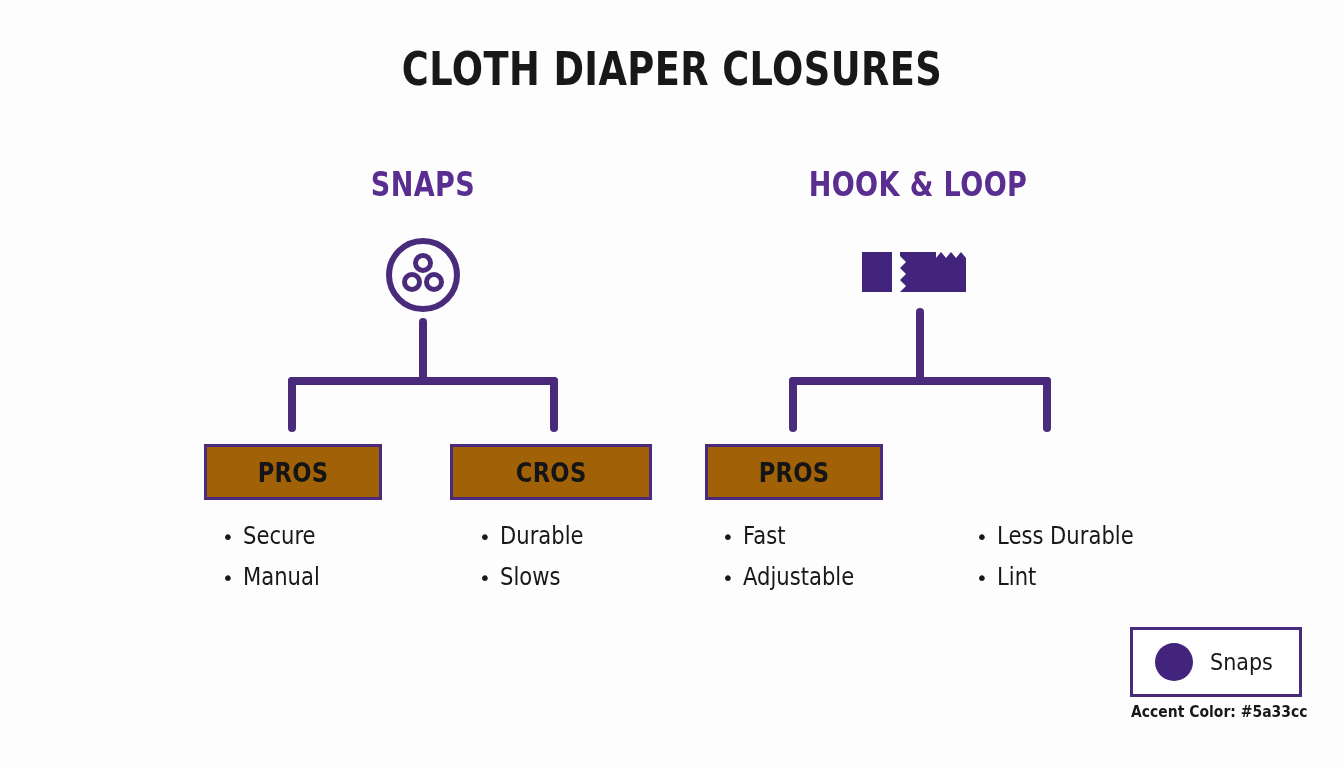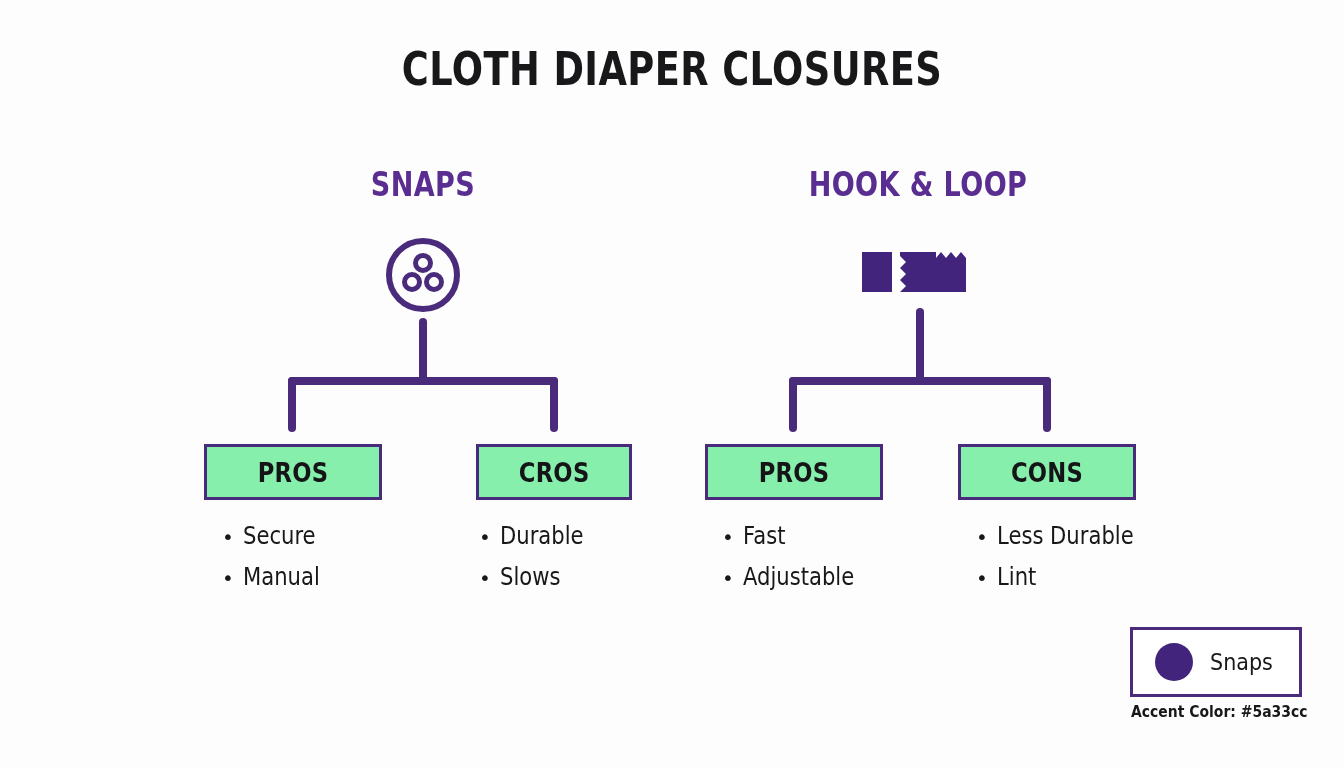--- a/index.html
+++ b/index.html
@@ -84,38 +84,38 @@
     left: 0;
     width: 1344px;
     height: 768px;
     pointer-events: none;
   }
 
   
   .node-box {
     position: absolute;
     box-sizing: border-box;
-    background: #86efac;
+    background: #a16207;
     border: 3px solid #4a2a7a;
     height: 56px;
     display: flex;
     align-items: center;
     justify-content: center;
   }
   .node-box .node-label {
     font-family: "DejaVu Sans", sans-serif;
     font-size: 27px;
     font-weight: bold;
     color: #151517;
     letter-spacing: 0.3px;
     transform: scaleX(0.84);
     white-space: nowrap;
   }
   #box-snaps-pros  { top: 444px; left: 204px; width: 178px; }
-  #box-snaps-cons  { top: 444px; left: 476px; width: 156px; }
+  #box-snaps-cons  { top: 444px; left: 450px; width: 202px; }
   #box-hook-pros   { top: 444px; left: 705px; width: 178px; }
   #box-hook-cons   { top: 444px; left: 958px; width: 178px; }
 
   
   .bullet-list {
     position: absolute;
     list-style: none;
     margin: 0;
     padding: 0;
     top: 516px;
@@ -237,23 +237,20 @@
   </div>
 
   <div class="node-box" id="box-snaps-cons">
     <span class="node-label">CROS</span>
   </div>
 
   <div class="node-box" id="box-hook-pros">
     <span class="node-label">PROS</span>
   </div>
 
-  <div class="node-box" id="box-hook-cons">
-    <span class="node-label">CONS</span>
-  </div>
 
   <ul class="bullet-list" id="list-snaps-pros">
     <li>
       <span class="dot">•</span>
       <span class="txt">Secure</span>
     </li>
     <li>
       <span class="dot">•</span>
       <span class="txt">Manual</span>
     </li>

